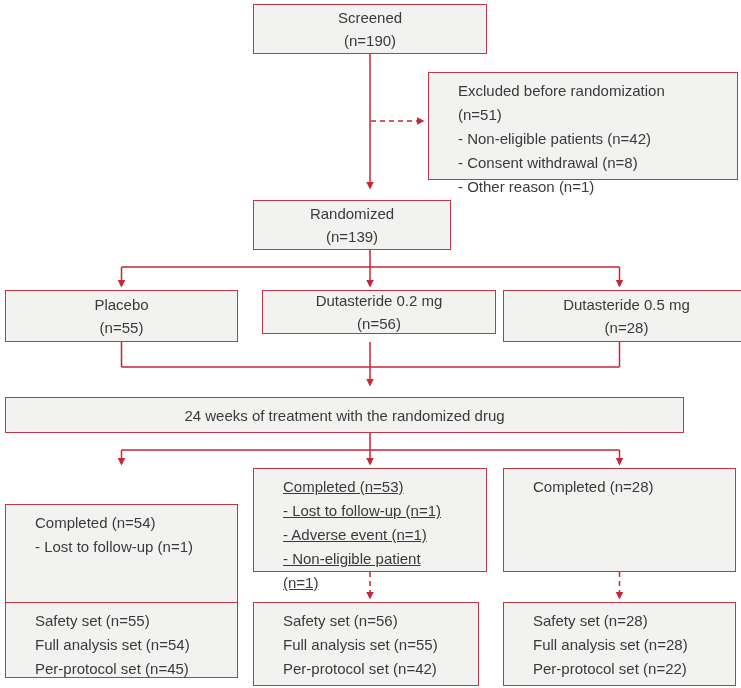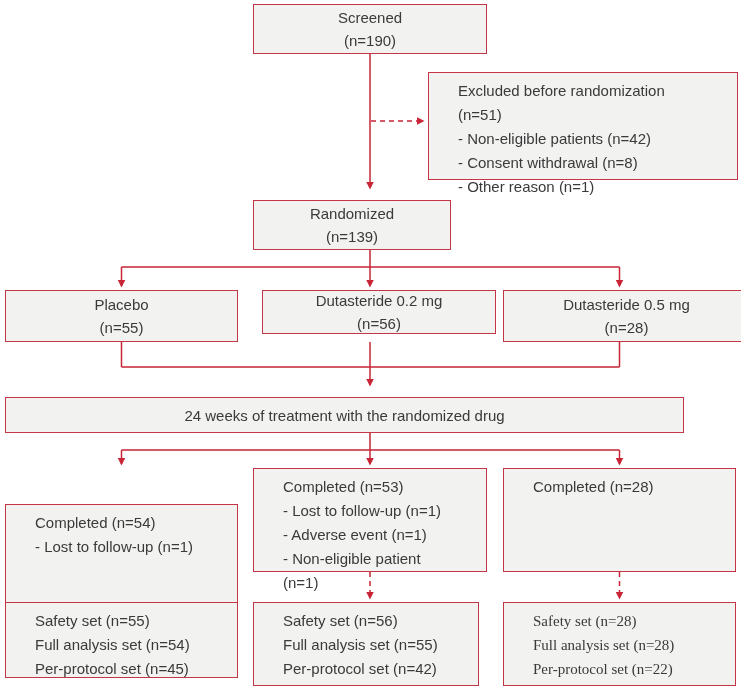--- a/index.html
+++ b/index.html
@@ -32,25 +32,25 @@
   }
   
   .screened   {left:253px;top:4px;  width:234px;height:50px;}
   .excluded   {left:428px;top:72px; width:310px;height:108px;}
   .randomized {left:253px;top:200px;width:198px;height:50px;}
   .arm1       {left:5px;  top:290px;width:233px;height:52px;}
   .arm2       {left:262px;top:290px;width:234px;height:44px;}
   .arm3       {left:503px;top:290px;width:247px;height:52px;}
   .treatment  {left:5px;  top:389px;width:679px;height:36px;margin-top:8px;}
   .comp1      {left:5px;  top:468px;width:233px;height:104px;margin-top:36px;}
-  .comp2      {left:253px;top:468px;width:234px;height:104px;}
+  .comp2      {left:253px;top:468px;width:234px;height:104px;text-decoration:underline;}
   .comp3      {left:503px;top:468px;width:233px;height:104px;}
   .sets1      {left:5px;  top:602px;width:233px;height:76px;}
   .sets2      {left:253px;top:602px;width:226px;height:84px;}
-  .sets3      {left:503px;top:602px;width:233px;height:84px;font-family:Liberation Serif, serif;}
+  .sets3      {left:503px;top:602px;width:233px;height:84px;}
   .line{display:block;}
 </style>
 </head>
 <body>
 
 <div id="stage">
 
   <svg id="connectors" viewBox="0 0 741 688" xmlns="http://www.w3.org/2000/svg">
     <defs>
       <marker id="arr" markerWidth="9" markerHeight="9" refX="6.5" refY="4" orient="auto" markerUnits="userSpaceOnUse">

